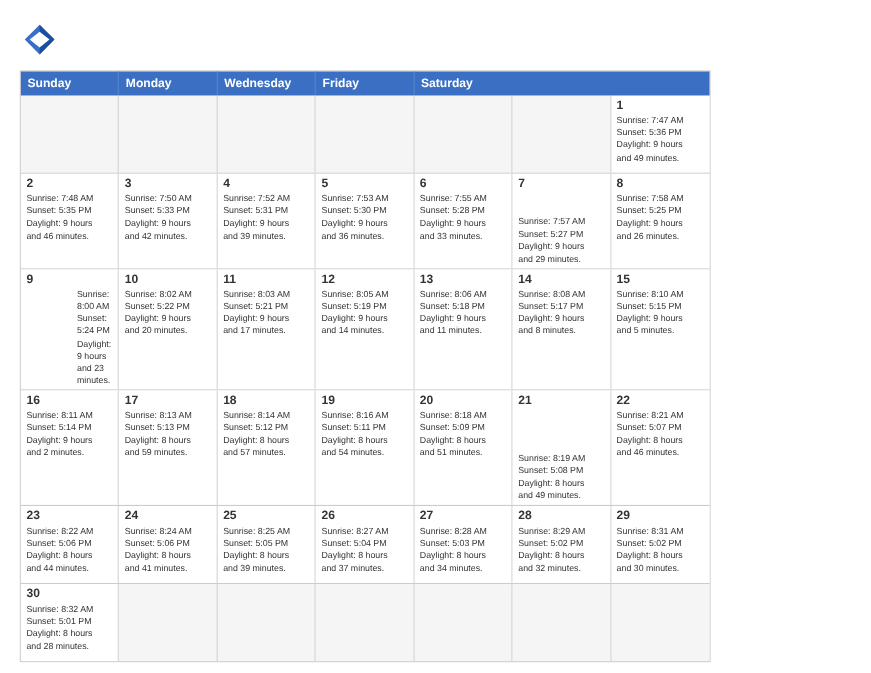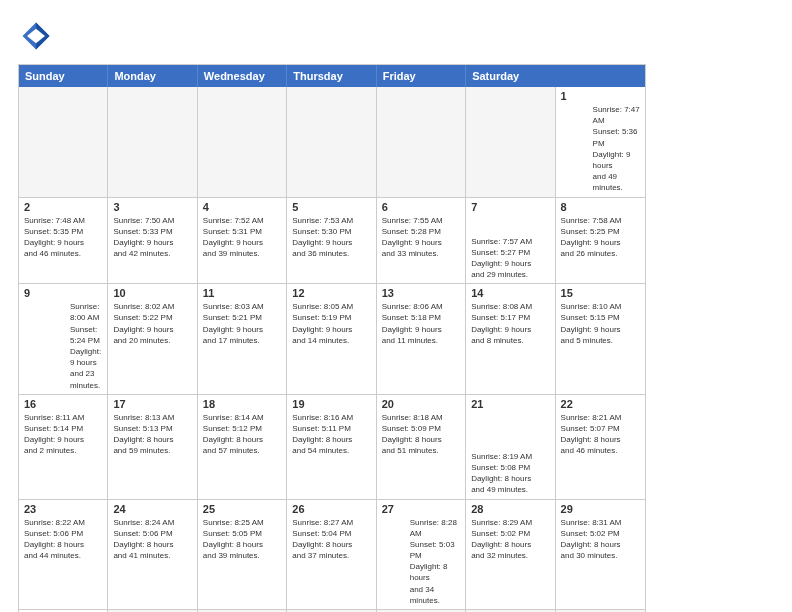--- a/index.html
+++ b/index.html
@@ -130,35 +130,34 @@
       <h1></h1>
       <h2></h2>
     </div>
   </div>
 
   <div class="calendar">
     <div class="cal-header">
     <div class="cal-header-cell">Sunday</div>
         <div class="cal-header-cell">Monday</div>
         <div class="cal-header-cell">Wednesday</div>
-        <div class="cal-header-cell">Thursday</div>
         <div class="cal-header-cell">Friday</div>
         <div class="cal-header-cell">Saturday</div>
       </div>
     <div class="cal-body">
     <div class="cal-row">
           <div class="cal-cell empty"></div>
           <div class="cal-cell empty"></div>
           <div class="cal-cell empty"></div>
           <div class="cal-cell empty"></div>
           <div class="cal-cell empty"></div>
           <div class="cal-cell empty"></div>
           <div class="cal-cell">
             <span class="day-num">1</span>
-            <div class="day-info" style="white-space: pre-line; margin-left: 32px;">Sunrise: 7:47 AM
+            <div class="day-info" style="white-space: pre-line;">Sunrise: 7:47 AM
 Sunset: 5:36 PM
 Daylight: 9 hours
 and 49 minutes.</div>
           </div>
         </div>
         <div class="cal-row">
           <div class="cal-cell">
             <span class="day-num">2</span>
             <div class="day-info" style="white-space: pre-line;">Sunrise: 7:48 AM
 Sunset: 5:35 PM
@@ -334,21 +333,21 @@
           </div>
           <div class="cal-cell">
             <span class="day-num">26</span>
             <div class="day-info" style="white-space: pre-line;">Sunrise: 8:27 AM
 Sunset: 5:04 PM
 Daylight: 8 hours
 and 37 minutes.</div>
           </div>
           <div class="cal-cell">
             <span class="day-num">27</span>
-            <div class="day-info" style="white-space: pre-line; margin-left: 28px;">Sunrise: 8:28 AM
+            <div class="day-info" style="white-space: pre-line;">Sunrise: 8:28 AM
 Sunset: 5:03 PM
 Daylight: 8 hours
 and 34 minutes.</div>
           </div>
           <div class="cal-cell">
             <span class="day-num">28</span>
             <div class="day-info" style="white-space: pre-line;">Sunrise: 8:29 AM
 Sunset: 5:02 PM
 Daylight: 8 hours
 and 32 minutes.</div>

